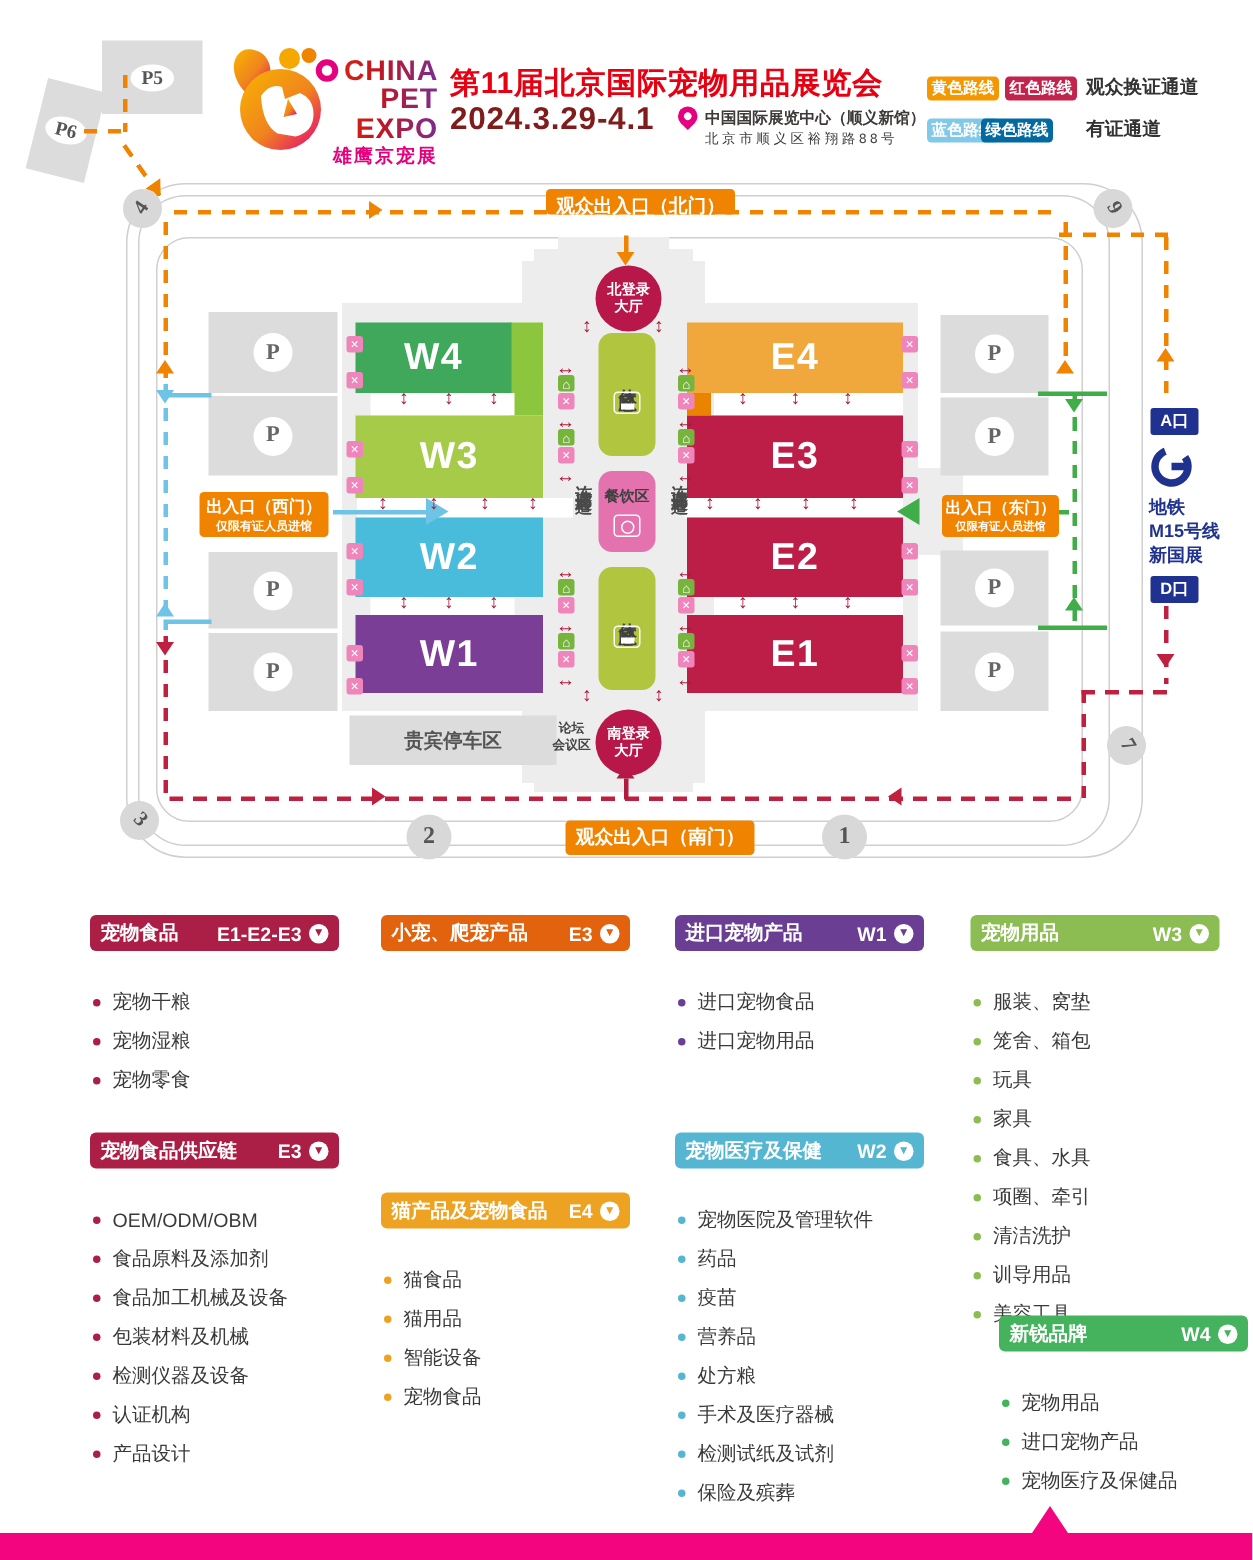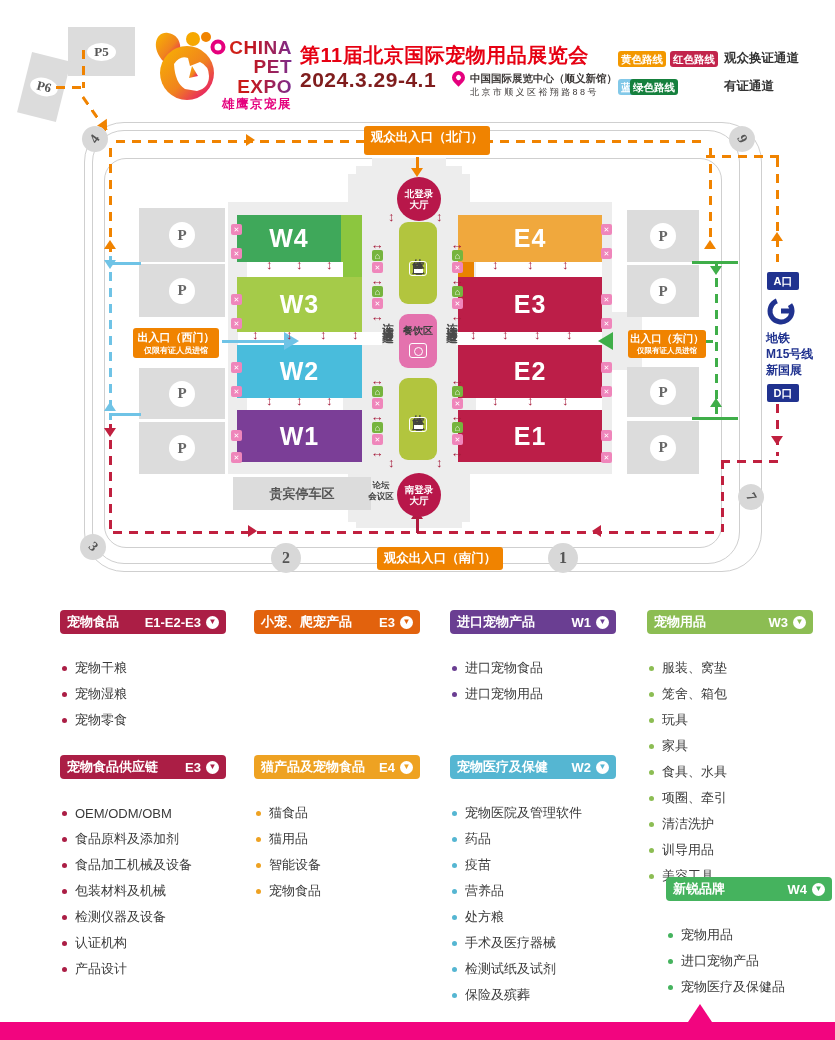--- a/index.html
+++ b/index.html
@@ -93,21 +93,21 @@
 <div class="page-title">第11届北京国际宠物用品展览会</div>
 <div class="page-date">2024.3.29-4.1</div>
 <span class="pin"></span>
 <div class="venue1">中国国际展览中心（顺义新馆）</div>
 <div class="venue2">北京市顺义区裕翔路88号</div>
 
 <div class="lg-badge" style="left:618px;top:51px;background:#f39800">黄色路线</div>
 <div class="lg-badge" style="left:670px;top:51px;background:#c2244c">红色路线</div>
 <div class="lg-label" style="left:724px;top:50px">观众换证通道</div>
 <div class="lg-badge" style="left:618px;top:79px;background:#82c8e8">蓝色路线</div>
-<div class="lg-badge" style="left:630px;top:79px;background:#15803d">绿色路线</div>
+<div class="lg-badge" style="left:654px;top:79px;background:#0369a1">绿色路线</div>
 <div class="lg-label" style="left:724px;top:78px">有证通道</div>
 
 <div id="map">
 
   <div class="road" style="left:84px;top:122px;width:676px;height:448px;border-radius:40px"></div>
   <div class="road" style="left:92px;top:130px;width:646px;height:432px;border-radius:32px"></div>
   <div class="road" style="left:104px;top:158px;width:616px;height:388px;border-radius:22px"></div>
 
   <div class="base" style="left:372px;top:158px;width:74px;height:14px"></div>
   <div class="base" style="left:348px;top:174px;width:122px;height:50px"></div>
@@ -207,21 +207,21 @@
       <span class="ptag">P6</span>
     </div>
 
   <div class="gate" style="left:82px;top:126px;width:26px;height:26px;font-size:14px;transform:rotate(-55deg)">4</div>
   <div class="gate" style="left:729px;top:126px;width:26px;height:26px;font-size:14px;transform:rotate(60deg)">9</div>
   <div class="gate" style="left:80px;top:534px;width:26px;height:26px;font-size:14px;transform:rotate(45deg)">3</div>
   <div class="gate" style="left:738px;top:484px;width:26px;height:26px;font-size:14px;transform:rotate(60deg)">7</div>
   <div class="gate" style="left:271px;top:543px;width:30px;height:30px;font-size:16px">2</div>
   <div class="gate" style="left:548px;top:543px;width:30px;height:30px;font-size:16px">1</div>
 
-  <div class="obadge" style="left:364px;top:126px;width:126px;height:29px;font-size:12.5px;line-height:23px;z-index:6">观众出入口（北门）</div>
+  <div class="obadge" style="left:364px;top:126px;width:126px;height:17px;font-size:12.5px;line-height:23px;z-index:6">观众出入口（北门）</div>
   <div class="obadge" style="left:377px;top:547px;width:126px;height:23px;font-size:12.5px;line-height:23px;z-index:6">观众出入口（南门）</div>
   <div class="obadge" style="left:133px;top:328px;width:86px;padding:2px 0;z-index:6">
     <div style="font-size:11px">出入口（西门）</div>
     <div style="font-size:8px">仅限有证人员进馆</div>
   </div>
   <div class="obadge" style="left:628px;top:330px;width:78px;padding:2px 0;z-index:6">
     <div style="font-size:10.5px">出入口（东门）</div>
     <div style="font-size:7.5px">仅限有证人员进馆</div>
   </div>
 
@@ -413,21 +413,21 @@
 <div class="cat-block" style="left:254px;top:610px">
   <div class="cat-header" style="background: rgb(226, 98, 13);">
     <span>小宠、爬宠产品</span>
     <span class="cat-zone">E3</span>
     <span class="cat-circle">
         <span class="cat-pointer" style="color: rgb(226, 98, 13);">▼</span>
       </span>
   </div>
 </div>
 <div class="cat-block" style="left:254px;top:755px">
-  <div class="cat-header" style="background: rgb(238, 162, 34);">
+  <div class="cat-header" style="background: rgb(238, 162, 34); margin-top: 40px;">
     <span>猫产品及宠物食品</span>
     <span class="cat-zone">E4</span>
     <span class="cat-circle">
         <span class="cat-pointer" style="color: rgb(238, 162, 34);">▼</span>
       </span>
   </div>
   <ul class="cat-items">
       <li>
         <span class="bullet" style="background: rgb(238, 162, 34);"></span>
         <span>猫食品</span>

